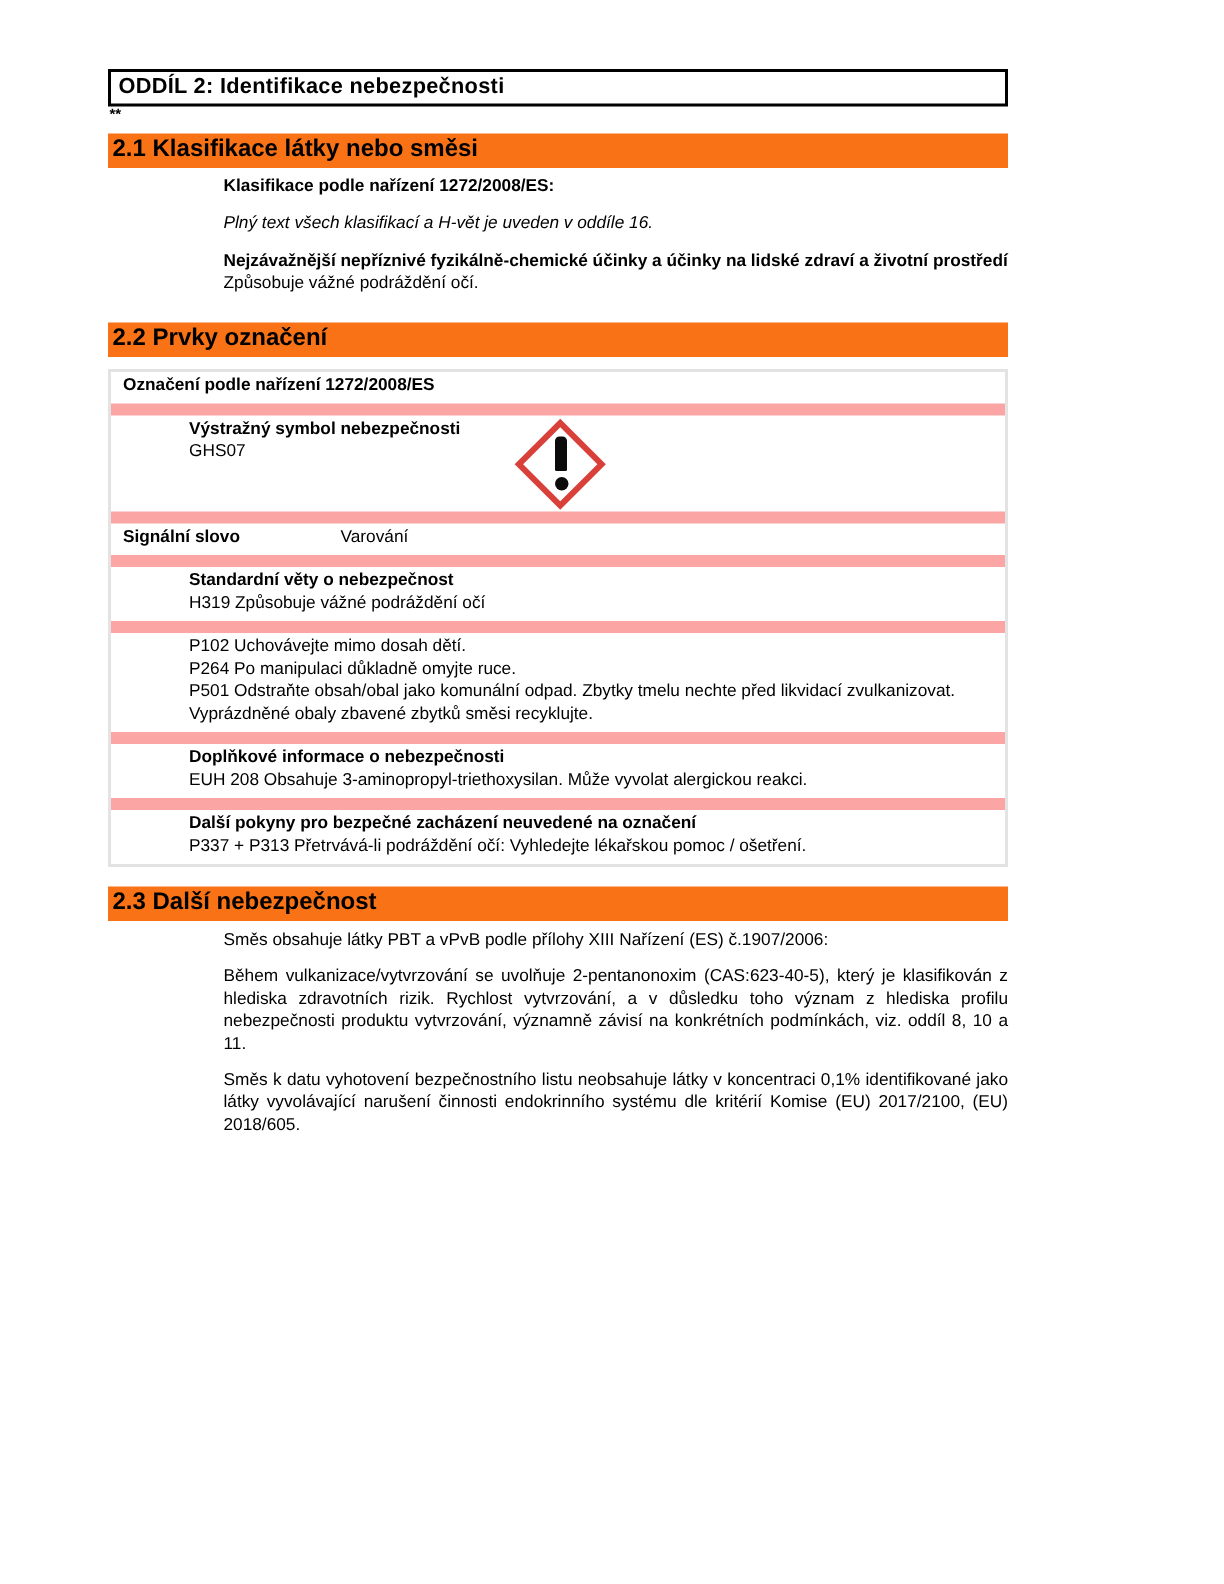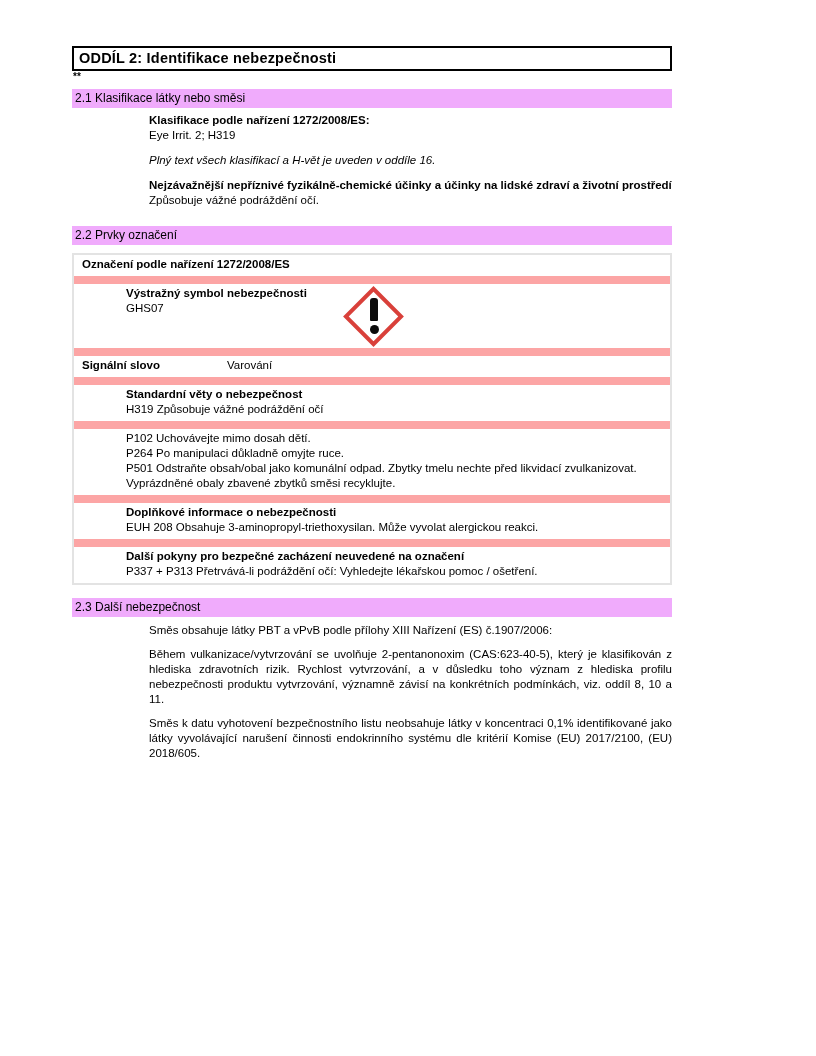--- a/index.html
+++ b/index.html
@@ -16,23 +16,23 @@
   .header-box {
     border: 2px solid #000;
     padding: 2px 5px 3px 5px;
     font-size: 14.5px;
     font-weight: bold;
     letter-spacing: 0.2px;
   }
   .revision { font-size: 10px; font-weight: bold; line-height: 10px; margin: 1px 0 0 1px; }
 
   .bar {
-    background: #f0abfc;
-    font-size: 12px;
-    font-weight: normal;
+    background: #f97316;
+    font-size: 16px;
+    font-weight: bold;
     padding: 2px 3px 3px 3px;
   }
   .bar-21 { margin-top: 7px; }
   .bar-22 { margin-top: 18px; }
   .bar-23 { margin-top: 13px; }
 
   .indent { margin-left: 33px; }
 
   p, .line { margin: 0; font-size: 11.5px; line-height: 15px; padding-left: 44px; }
   .b { font-weight: bold; }
@@ -91,21 +91,20 @@
 
 <div class="page">
   <div class="content">
 
     <div class="header-box">ODDÍL 2: Identifikace nebezpečnosti</div>
     <div class="revision">**</div>
 
     <div class="bar bar-21">2.1 Klasifikace látky nebo směsi</div>
     <div class="indent">
       <p class="b mt5">Klasifikace podle nařízení 1272/2008/ES:</p>
-      <p>Eye Irrit. 2; H319</p>
       <p class="i mt10">Plný text všech klasifikací a H-vět je uveden v oddíle 16.</p>
       <p class="b mt10">Nejzávažnější nepříznivé fyzikálně-chemické účinky a účinky na lidské zdraví a životní prostředí</p>
       <p>Způsobuje vážné podráždění očí.</p>
     </div>
 
     <div class="bar bar-22">2.2 Prvky označení</div>
     <div class="ltable">
 
       <div class="trow b">Označení podle nařízení 1272/2008/ES</div>
 

